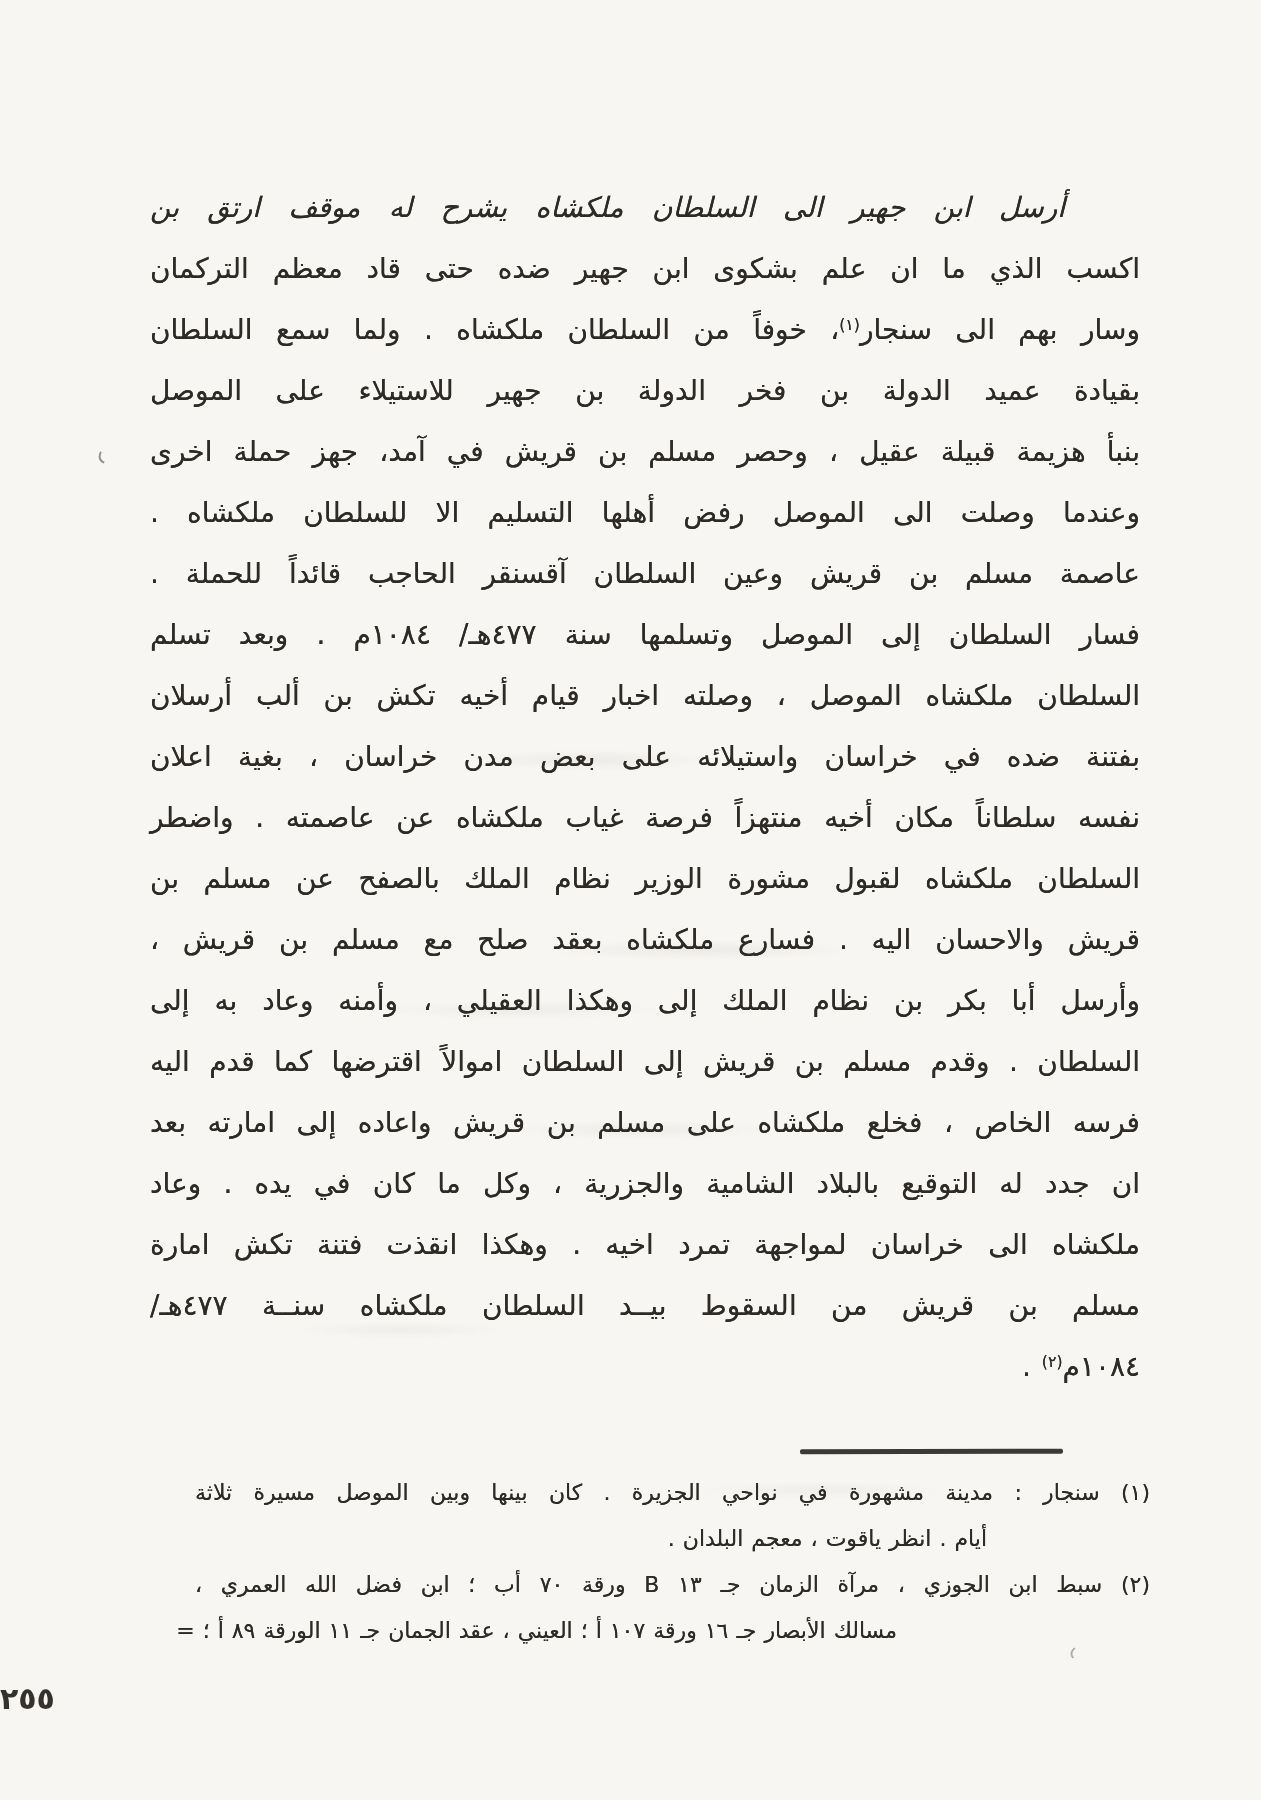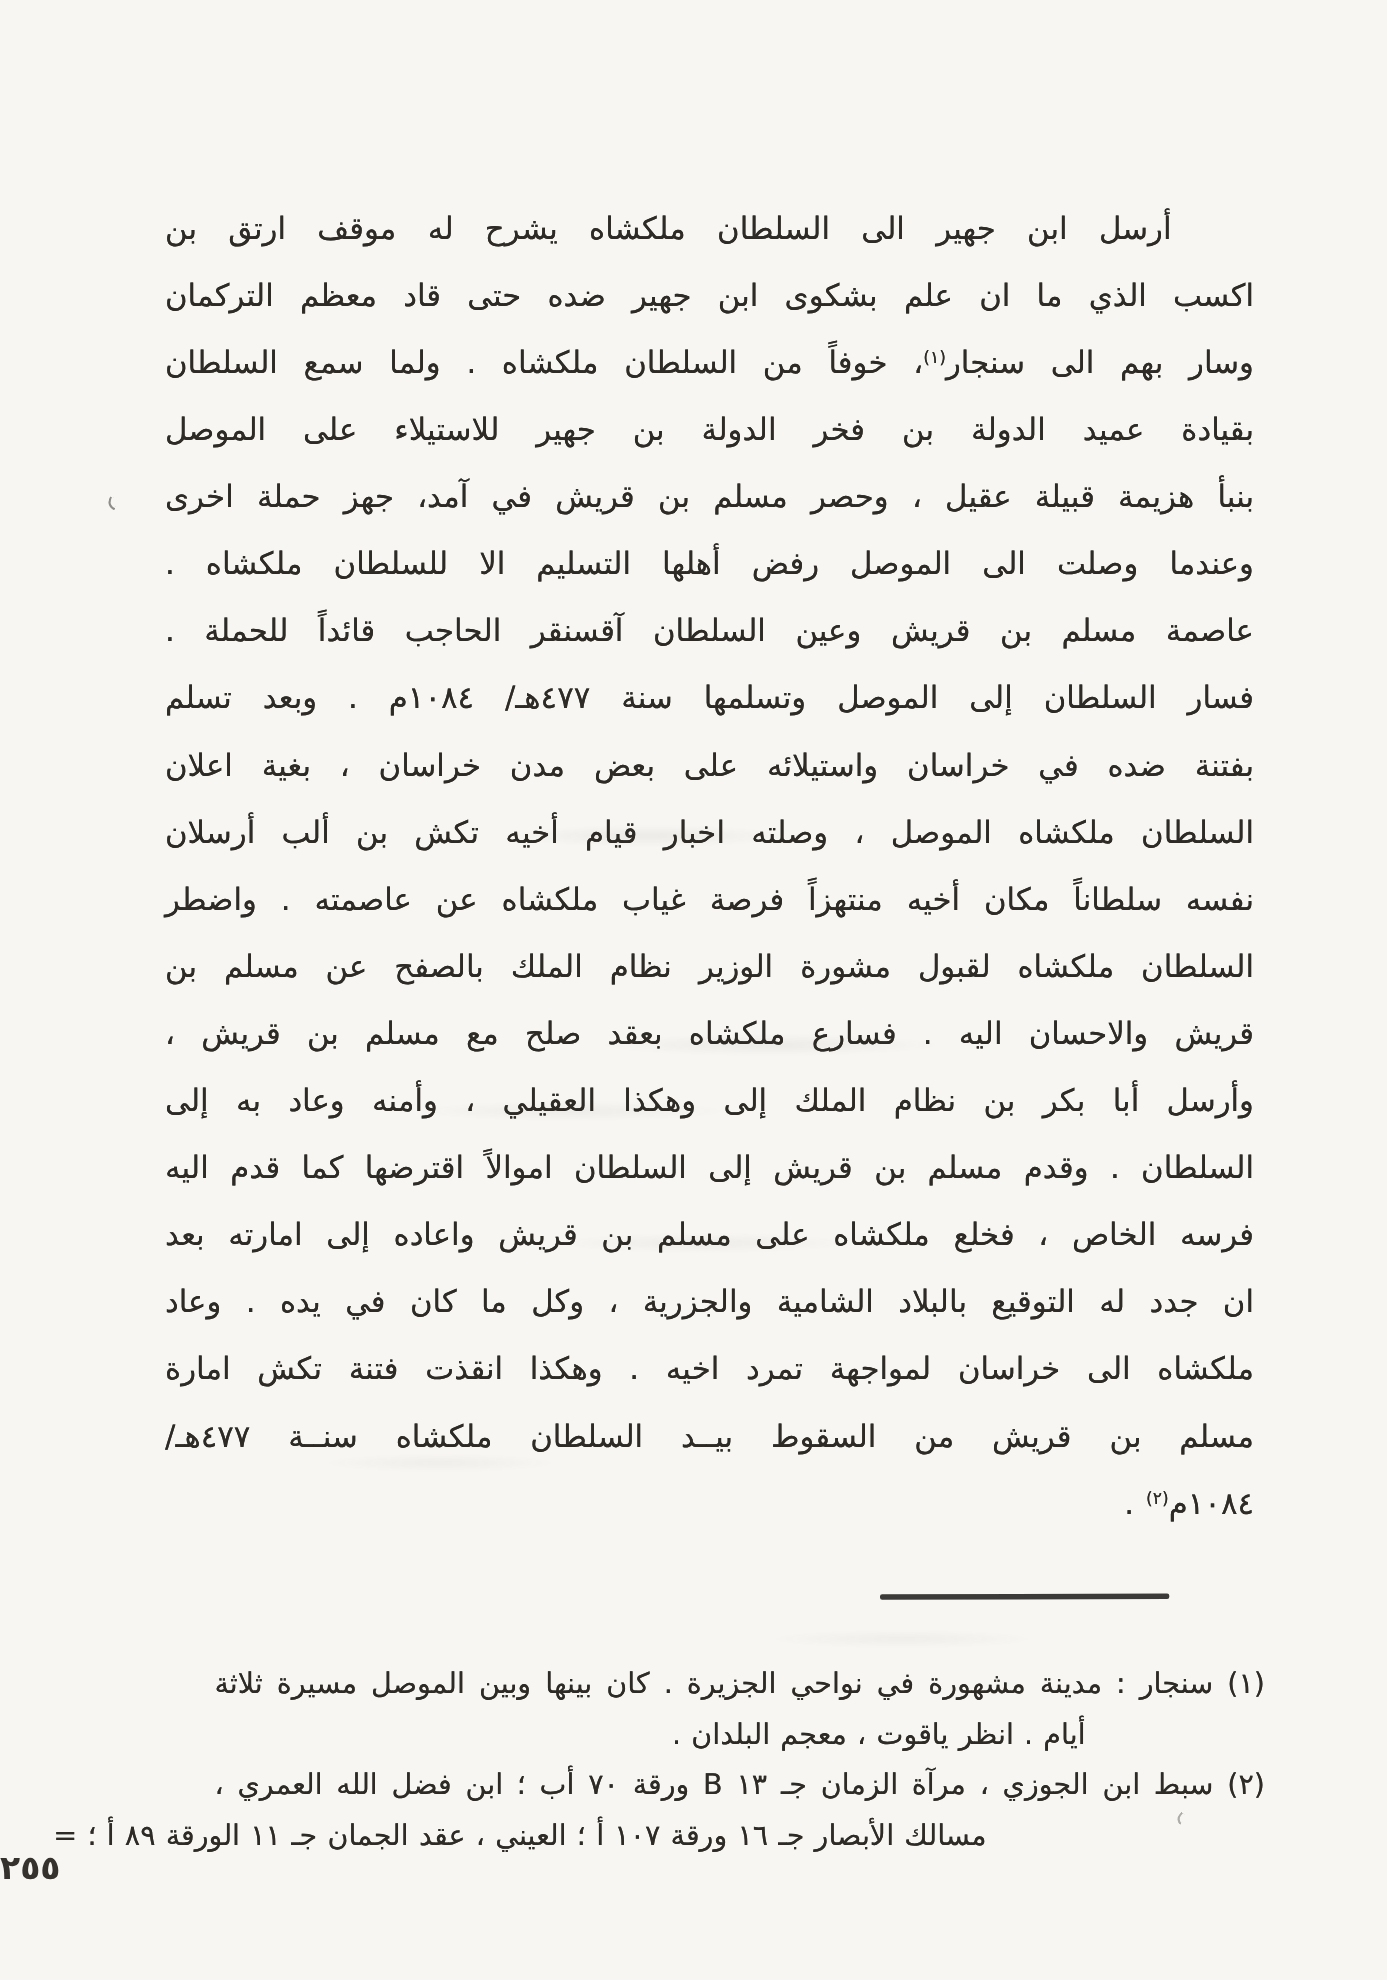--- a/index.html
+++ b/index.html
@@ -30,32 +30,32 @@
   .body-text{
     position:absolute;top:177px;right:121px;width:990px;
   }
   .line{
     font-size:28px;line-height:61px;height:61px;
     white-space:nowrap;
     text-align:justify;text-align-last:justify;
     word-spacing:2px;letter-spacing:.2px;
     text-shadow:0 0 .5px rgba(46,43,39,.9);
   }
-  .line.indent{padding-right:75px;}
+  .line.indent{padding-right:75px;font-style:italic;}
   .line.last{text-align:left;text-align-last:right;}
   sup.fnref{
     font-size:.56em;line-height:0;vertical-align:9px;letter-spacing:0;
   }
   .fn-rule{
     position:absolute;top:1449px;left:800px;width:263px;height:5px;
     background:#3b3a38;border-radius:2px;transform:rotate(-.15deg);
   }
   .footnotes{
-    position:absolute;top:1508px;right:111px;width:955px;
-    font-size:26px;line-height:46px;
+    position:absolute;top:1470px;right:111px;width:955px;
+    font-size:22px;line-height:46px;
   }
   .fn-line{
     height:46px;white-space:nowrap;
     text-align:justify;text-align-last:justify;
     word-spacing:1px;
     text-shadow:0 0 .4px rgba(46,43,39,.85);
   }
   .fn-line.cont-short{padding-right:163px;text-align:center;text-align-last:right;}
   .fn-line.cont-just{padding-right:253px;}
   .page-number{
@@ -80,22 +80,22 @@
 
   <main class="body-text" id="body-lines">
       <div class="line indent"><span>أرسل ابن جهير الى السلطان ملكشاه يشرح له موقف ارتق بن</span></div>
       <div class="line"><span>اكسب الذي ما ان علم بشكوى ابن جهير ضده حتى قاد معظم التركمان</span></div>
       <div class="line"><span>وسار بهم الى سنجار</span><sup class="fnref">(١)</sup><span>، خوفاً من السلطان ملكشاه . ولما سمع السلطان</span></div>
       <div class="line"><span>بقيادة عميد الدولة بن فخر الدولة بن جهير للاستيلاء على الموصل</span></div>
       <div class="line"><span>بنبأ هزيمة قبيلة عقيل ، وحصر مسلم بن قريش في آمد، جهز حملة اخرى</span></div>
       <div class="line"><span>وعندما وصلت الى الموصل رفض أهلها التسليم الا للسلطان ملكشاه .</span></div>
       <div class="line"><span>عاصمة مسلم بن قريش وعين السلطان آقسنقر الحاجب قائداً للحملة .</span></div>
       <div class="line"><span>فسار السلطان إلى الموصل وتسلمها سنة ٤٧٧هـ/ ١٠٨٤م . وبعد تسلم</span></div>
+      <div class="line"><span>السلطان ملكشاه الموصل ، وصلته اخبار قيام أخيه تكش بن ألب أرسلان</span></div>
       <div class="line"><span>بفتنة ضده في خراسان واستيلائه على بعض مدن خراسان ، بغية اعلان</span></div>
-      <div class="line"><span>السلطان ملكشاه الموصل ، وصلته اخبار قيام أخيه تكش بن ألب أرسلان</span></div>
       <div class="line"><span>نفسه سلطاناً مكان أخيه منتهزاً فرصة غياب ملكشاه عن عاصمته . واضطر</span></div>
       <div class="line"><span>السلطان ملكشاه لقبول مشورة الوزير نظام الملك بالصفح عن مسلم بن</span></div>
       <div class="line"><span>قريش والاحسان اليه .  فسارع ملكشاه بعقد صلح مع مسلم بن قريش ،</span></div>
       <div class="line"><span>وأرسل أبا بكر بن نظام الملك إلى وهكذا العقيلي ، وأمنه وعاد به إلى</span></div>
       <div class="line"><span>السلطان . وقدم مسلم بن قريش إلى السلطان اموالاً اقترضها كما قدم اليه</span></div>
       <div class="line"><span>فرسه الخاص ، فخلع ملكشاه على مسلم بن قريش واعاده إلى امارته بعد</span></div>
       <div class="line"><span>ان جدد له التوقيع بالبلاد الشامية والجزرية ، وكل ما كان في يده . وعاد</span></div>
       <div class="line"><span>ملكشاه الى خراسان لمواجهة تمرد اخيه . وهكذا انقذت فتنة تكش امارة</span></div>
       <div class="line"><span>مسلم بن قريش من السقوط بيــد السلطان ملكشاه سنــة ٤٧٧هـ/</span></div>
       <div class="line last"><span>١٠٨٤م</span><sup class="fnref">(٢)</sup><span> .</span></div>

